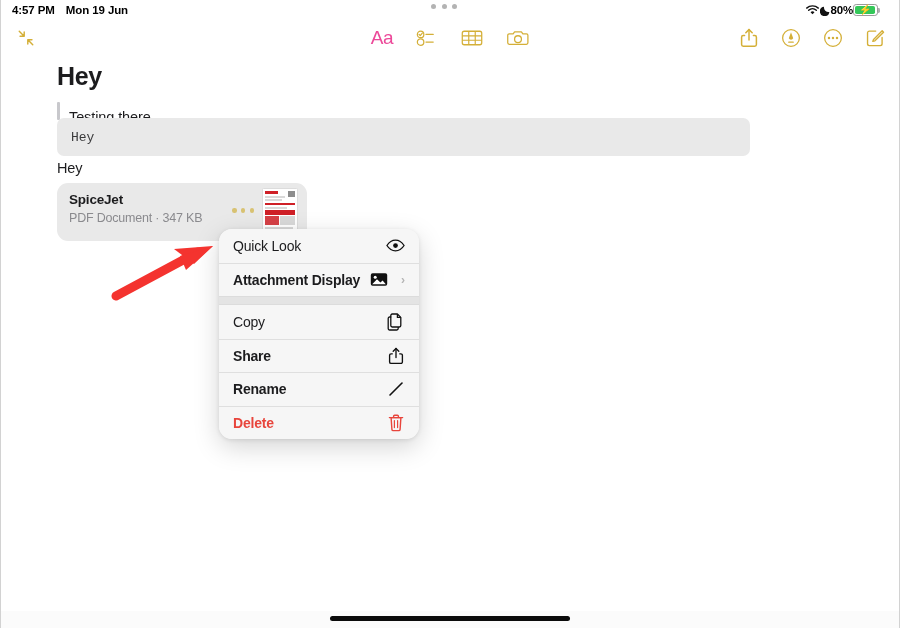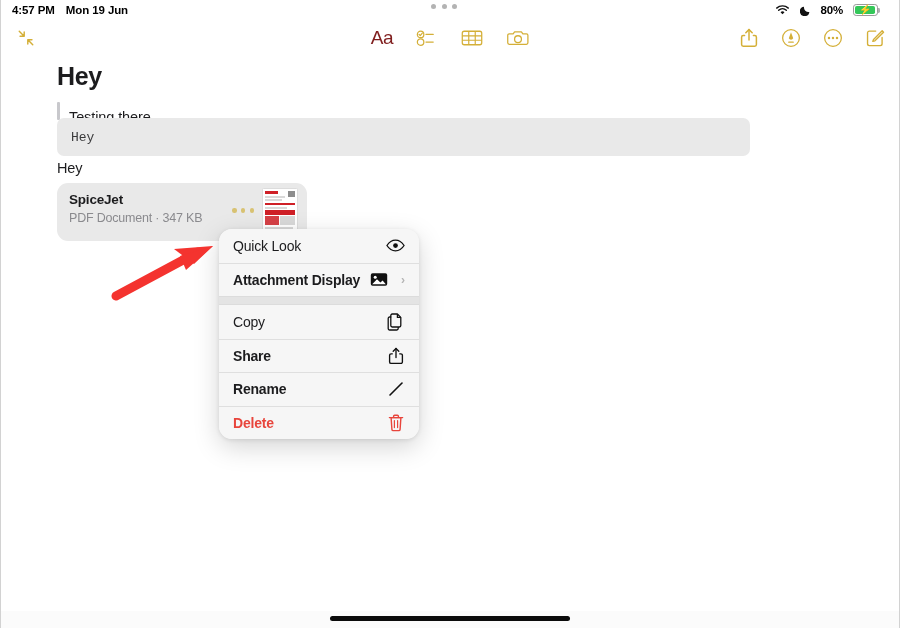--- a/index.html
+++ b/index.html
@@ -36,21 +36,21 @@
     left: 12px;
     display: flex;
     align-items: baseline;
     gap: 11px;
   }
   .sb-right {
     position: absolute;
     right: 10px;
     display: flex;
     align-items: center;
-    gap: 10px;
+    gap: 0;
   }
   .sb-time { letter-spacing: -0.1px; }
   .sb-date { letter-spacing: -0.1px; }
   .sb-pct { font-size: 11.5px; font-weight: 600; letter-spacing: -0.2px;}
   .multitask-dots {
     position: absolute;
     left: 0; right: 0;
     top: 4px;
     margin: auto;
     width: 26px;
@@ -108,21 +108,21 @@
     position: absolute;
     top: 0;
     height: 36px;
     display: flex;
     align-items: center;
     justify-content: center;
     color: #d4af37;
   }
   .tb-aa {
     font-size: 19px;
-    color: #7f1d1d;
+    color: #ec4899;
     font-weight: 400;
     letter-spacing: -0.4px;
   }
   
   .note {
     position: absolute;
     top: 56px; left: 0;
     width: 900px;
     height: 555px;
     background: #fff;

